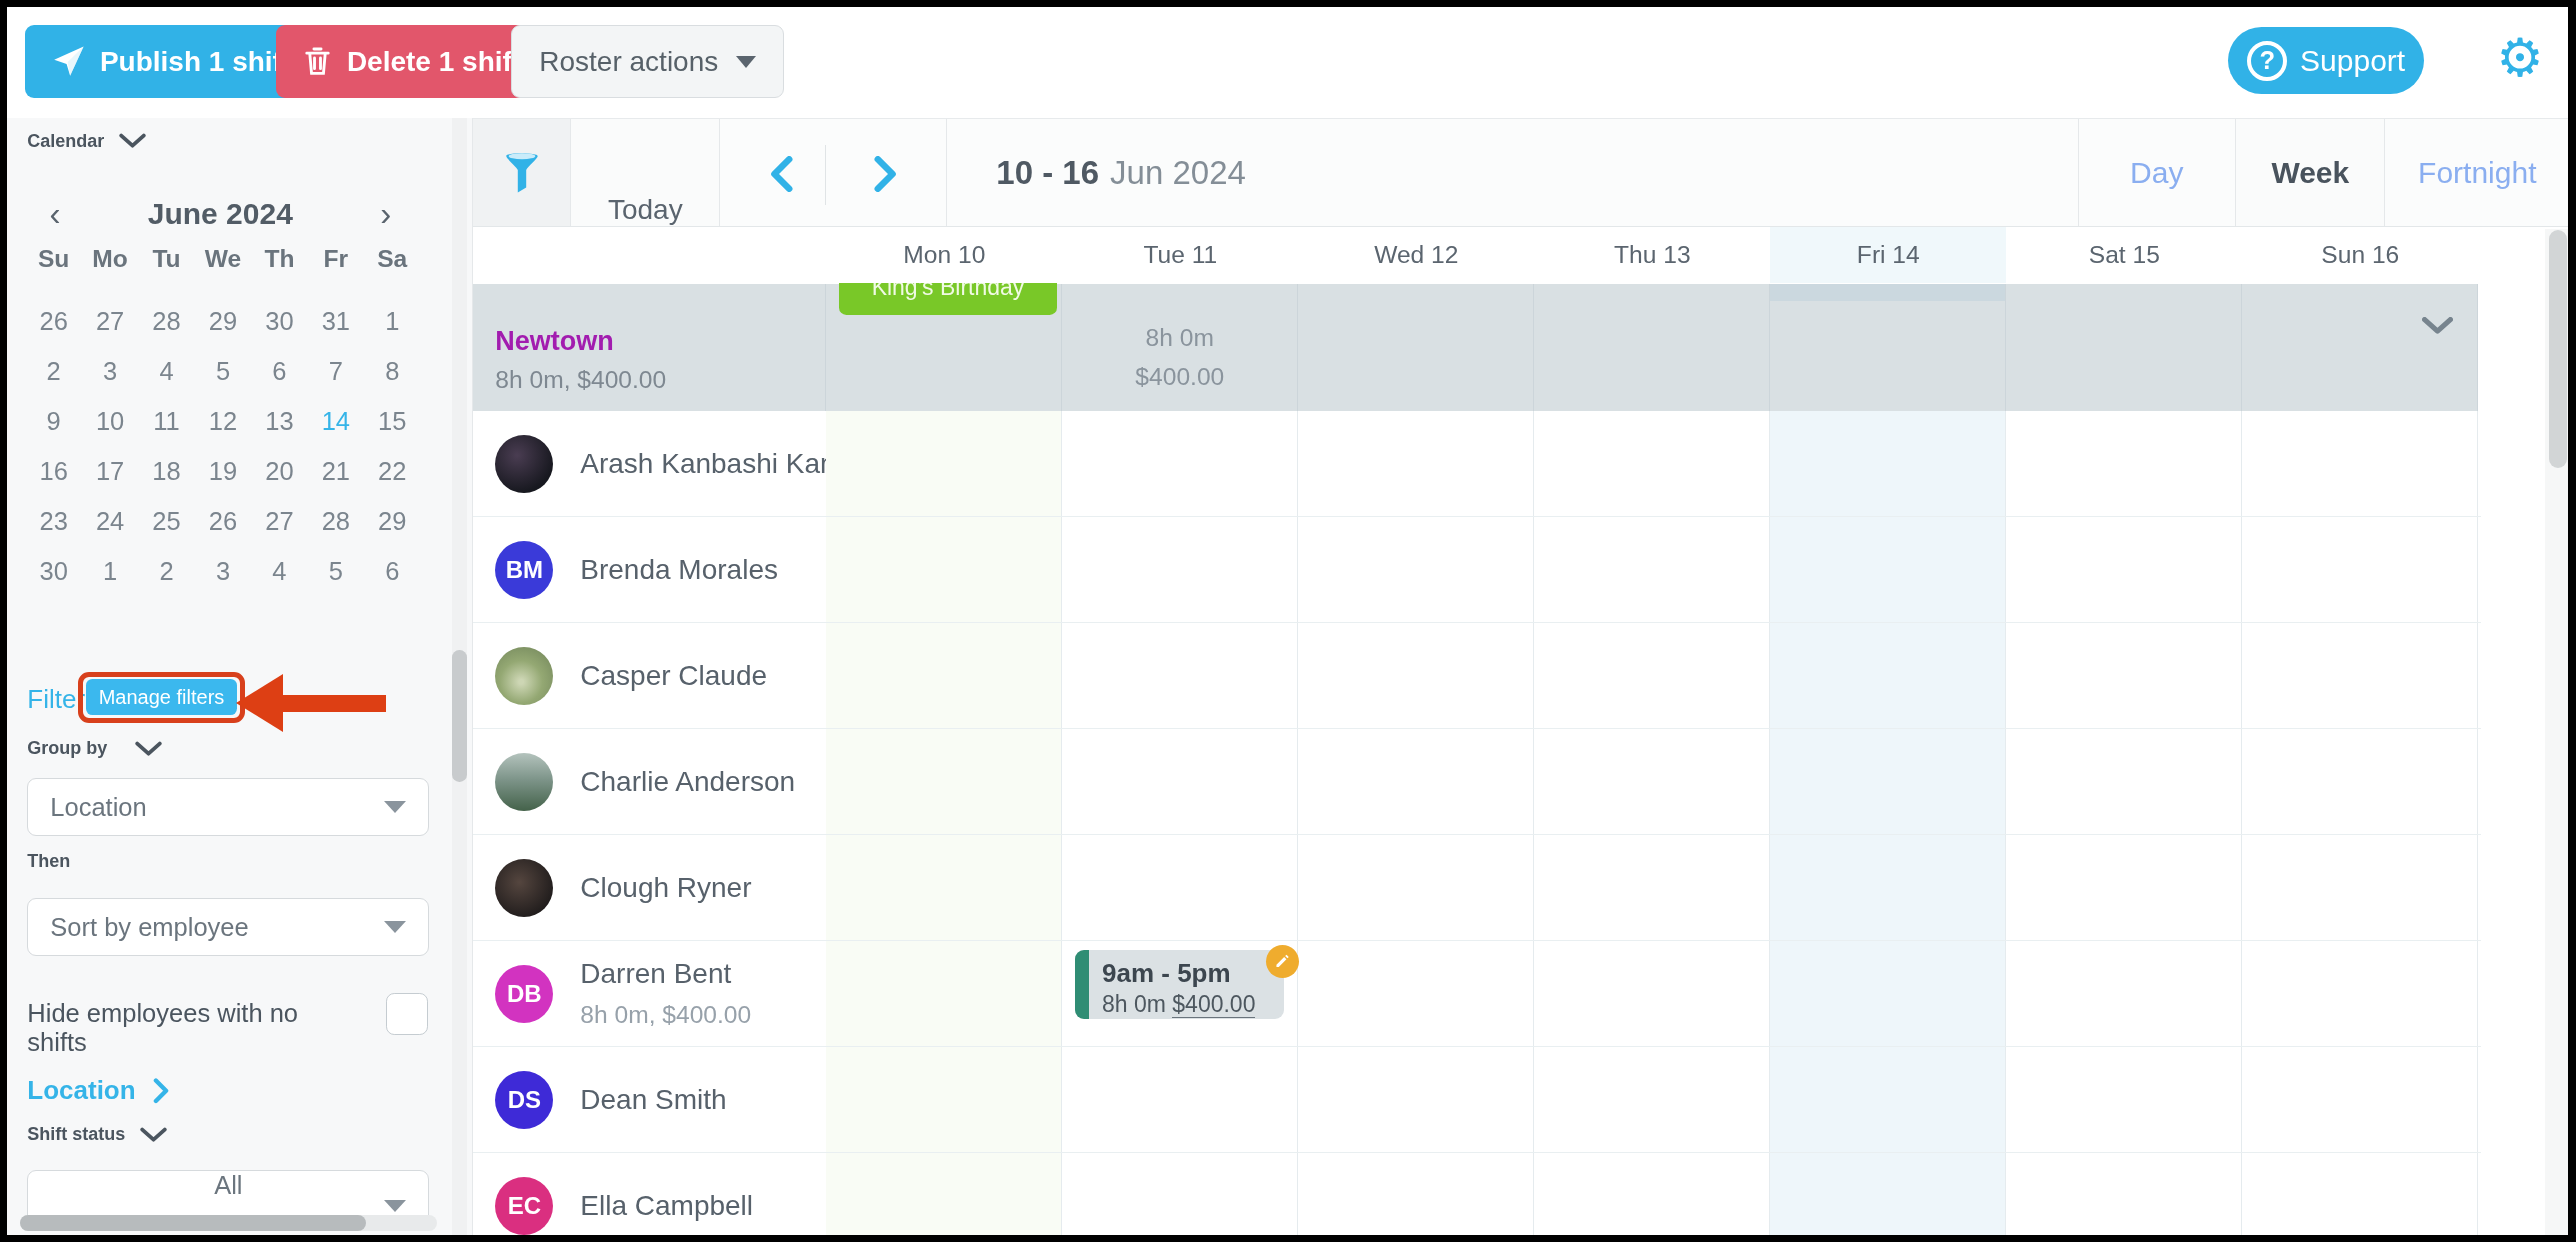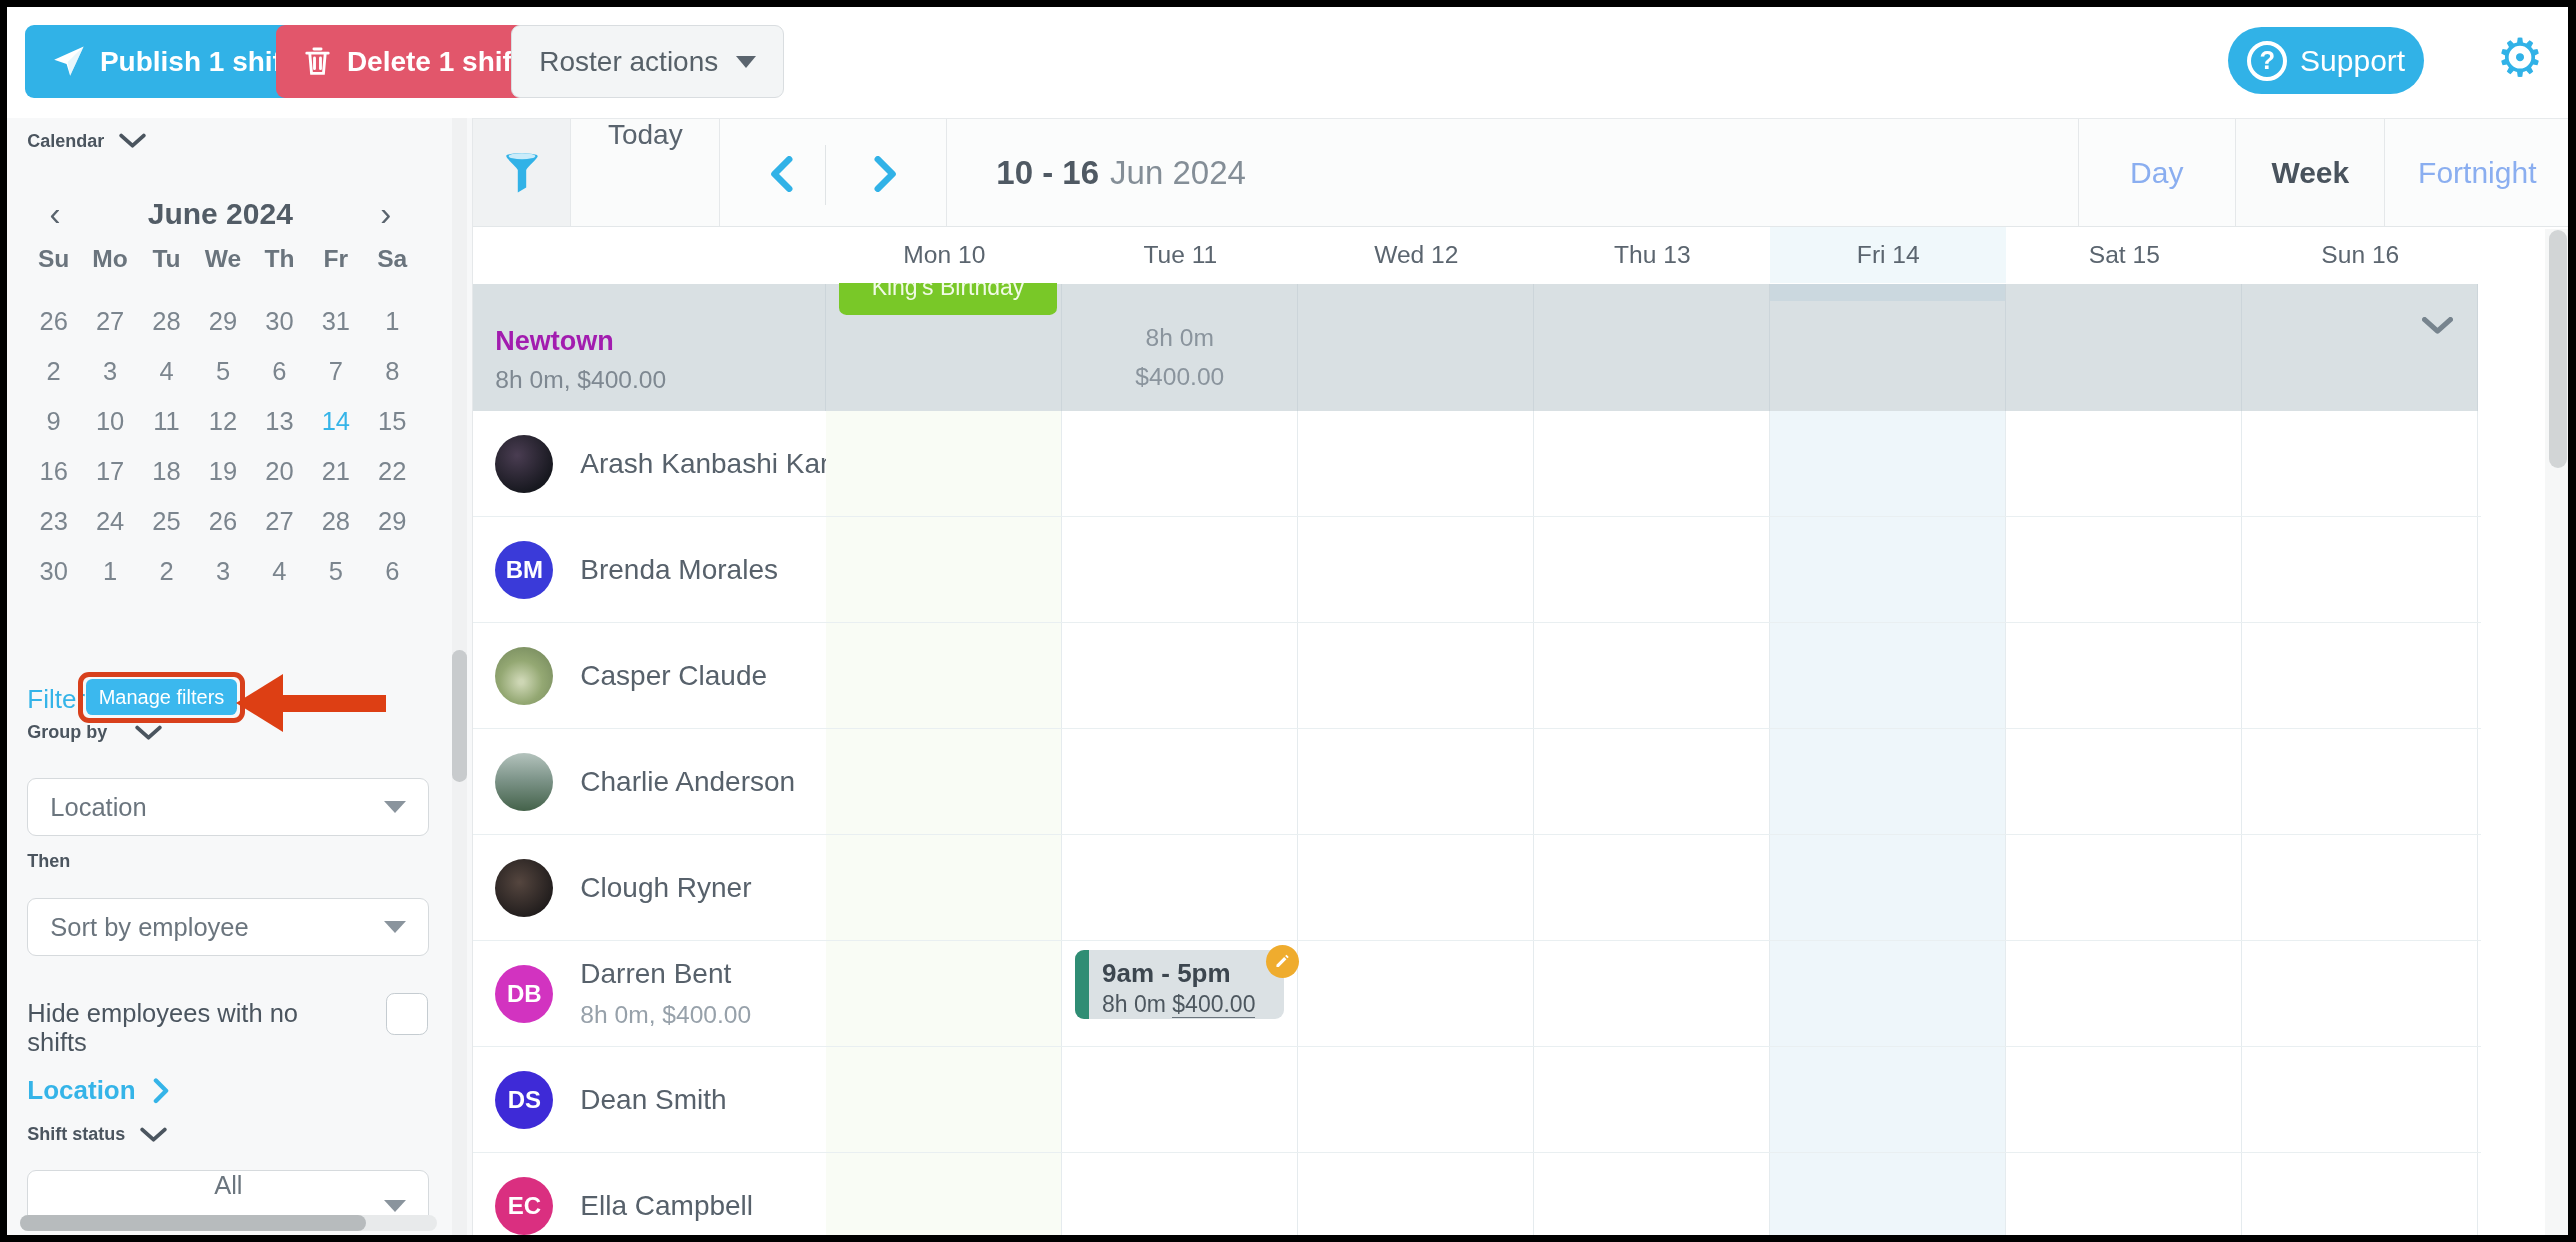--- a/index.html
+++ b/index.html
@@ -42,36 +42,36 @@
   #manage-wrap { position:absolute; left:71px; top:-3.6px; border:5.5px solid #d8401c; border-radius:11px; padding:2.7px; }
   #manage-btn { background:#3bb8ee; color:#fff; font-size:20px; border-radius:6.4px; padding:6.4px 12.7px; cursor:pointer; white-space:nowrap; }
   #arrow-head { position:absolute; left:229px; top:-1.8px; width:0; height:0;
                 border-top:29px solid transparent; border-bottom:29px solid transparent; border-right:47px solid #dd3f14; }
   #arrow-bar { position:absolute; left:273px; top:20px; width:106px; height:16.4px; background:#dd3f14; }
 
   .sel-box { position:absolute; left:20px; width:402px; height:58px; background:#fff; border:1.8px solid #d6dadd; border-radius:9px;
              display:flex; align-items:center; padding:0 22px; font-size:25.5px; color:#6b757e; cursor:pointer; }
   .sel-box .caret { margin-left:auto; width:0; height:0; border-left:11px solid transparent; border-right:11px solid transparent; border-top:12.7px solid #8a949d; }
   #sel-group { top:660px; } #sel-sort { top:780px; } #sel-status { top:1052px;flex-direction:column; }
-  #lbl-groupby { top:604px;gap:28px; } #lbl-then { top:733px; font-weight:bold; } #lbl-shiftstatus { top:1006px; }
+  #lbl-groupby { top:620px;gap:28px; } #lbl-then { top:733px; font-weight:bold; } #lbl-shiftstatus { top:1006px; }
   #hide-row { position:absolute; left:20px; top:875px; width:426px; height:44px; }
   #hide-label { position:absolute; left:0; top:5.5px; width:327px; font-size:25.5px; color:#4b555f; }
   #hide-check { position:absolute; right:25.5px; top:0; width:42px; height:42px; background:#fff; border:1.8px solid #c5ccd1; border-radius:8.2px; cursor:pointer; }
   #loc-link { position:absolute; left:20px; top:957px; font-size:26px; font-weight:bold; color:#35b4e8; display:flex; gap:16.4px; align-items:center; cursor:pointer; }
   #side-vtrack { position:absolute; right:5.5px; top:0; width:14.6px; height:100%; background:#f0f1f2; }
   #side-vthumb { position:absolute; right:5.5px; top:532px; width:14.6px; height:132px; background:#c8cbcd; border-radius:7.3px; }
   #side-htrack { position:absolute; left:12.7px; top:1097px; width:417px; height:15.5px; background:#e8eaeb; border-radius:8.2px; }
   #side-hthumb { position:absolute; left:0; top:0; width:346px; height:15.5px; background:#b7bbbd; border-radius:8.2px; }
 
   
   #main { position:absolute; left:466px; top:111px; width:2096px; height:1117px; background:#fff; overflow:hidden; }
   #controlbar { position:absolute; left:0; top:0; width:100%; height:109px; background:#fbfcfc; border-top:0.9px solid #e7eaec; border-bottom:0.9px solid #e3e7e9; }
   .cb-cell { position:absolute; top:0; height:100%; border-right:0.9px solid #e5e8ea; }
   #cb-funnel { left:0; width:98px; background:#f0f2f3; display:flex; align-items:center; justify-content:center; cursor:pointer; }
-  #cb-today { left:98px; width:149px; background:#fafbfb; display:flex; align-items:flex-start; justify-content:center;
+  #cb-today { left:98px; width:149px; background:#fafbfb; display:flex; align-items:flex-end; justify-content:center;
               font-size:28px; color:#5a646e; cursor:pointer; }
   #cb-nav { left:247px; width:227px; background:#fbfcfc; }
   #nav-prev,#nav-next { position:absolute; top:27px; width:55px; height:55px; display:flex; align-items:center; justify-content:center; cursor:pointer; }
   #nav-prev { left:33px; } #nav-next { left:138px; }
   #nav-divider { position:absolute; left:105px; top:25.5px; width:0.9px; height:60px; background:#e0e4e6; }
   #cb-range { position:absolute; left:523px; top:0; height:100%; display:flex; align-items:center; font-size:33px; }
   #cb-range b { color:#4f5963; } #cb-range span { color:#848e97; margin-left:11px; }
   .tab { position:absolute; top:0; height:100%; border-left:0.9px solid #e5e8ea; display:flex; align-items:center; justify-content:center;
          font-size:30px; color:#8aaef0; cursor:pointer; background:#fbfcfc; }
   #tab-day { left:1605px; width:156px; } #tab-week { left:1762px; width:149px; color:#49535d; font-weight:bold; background:#fafbfb; }

